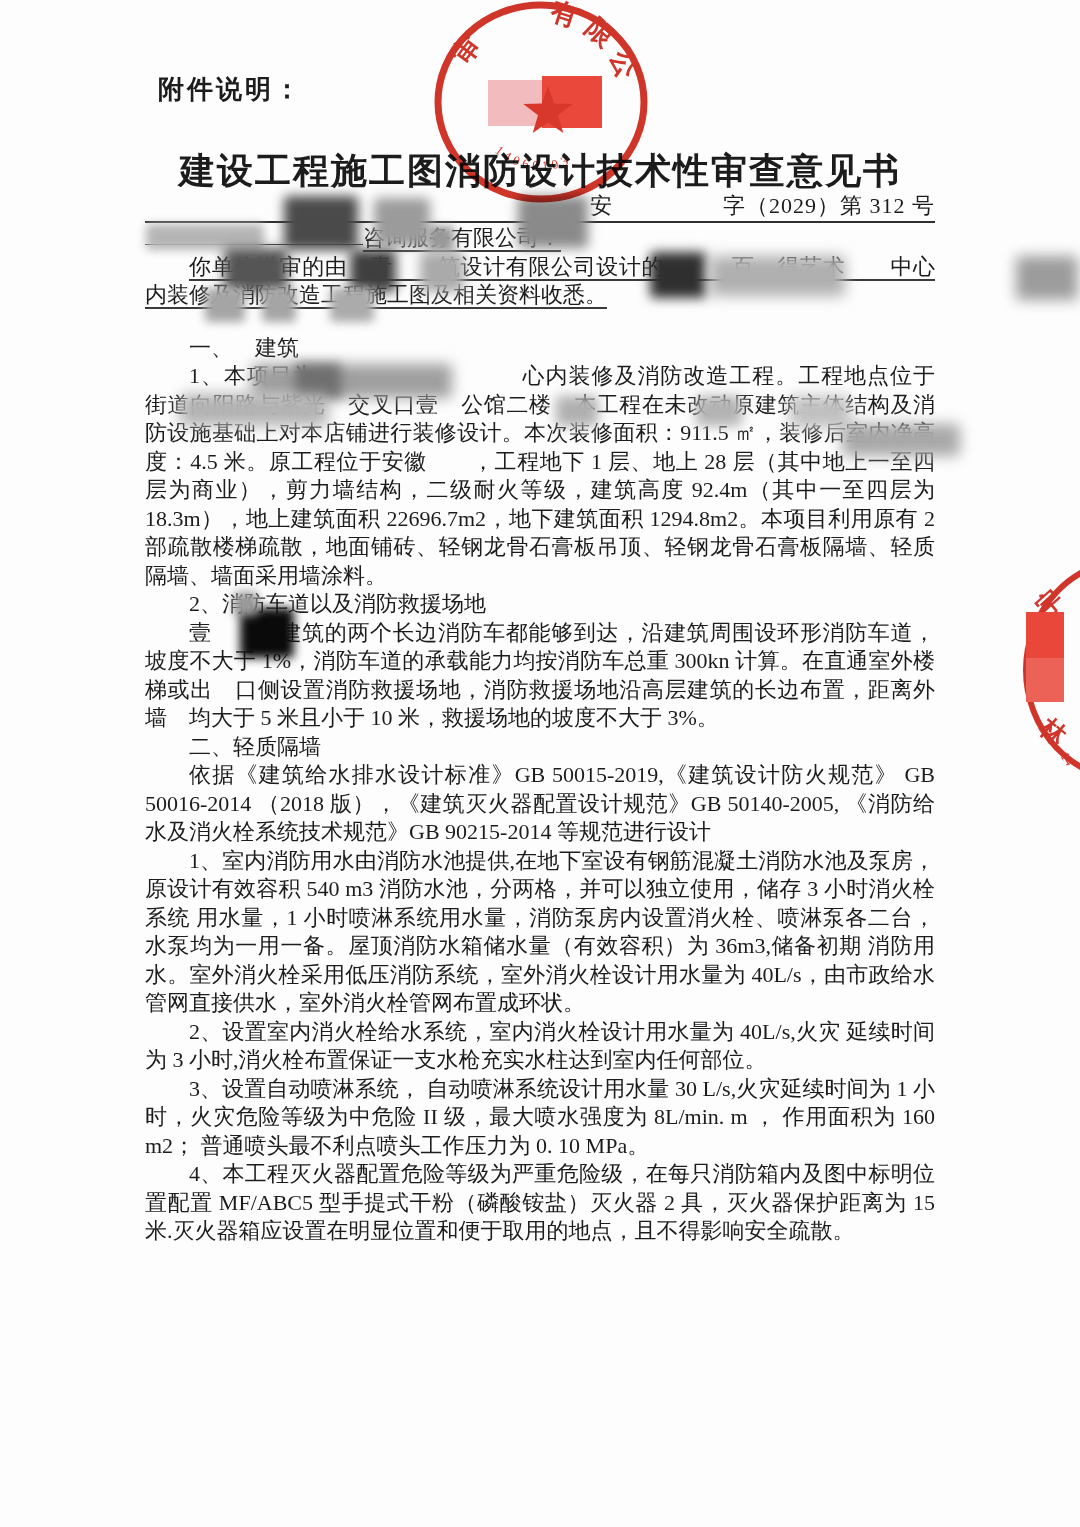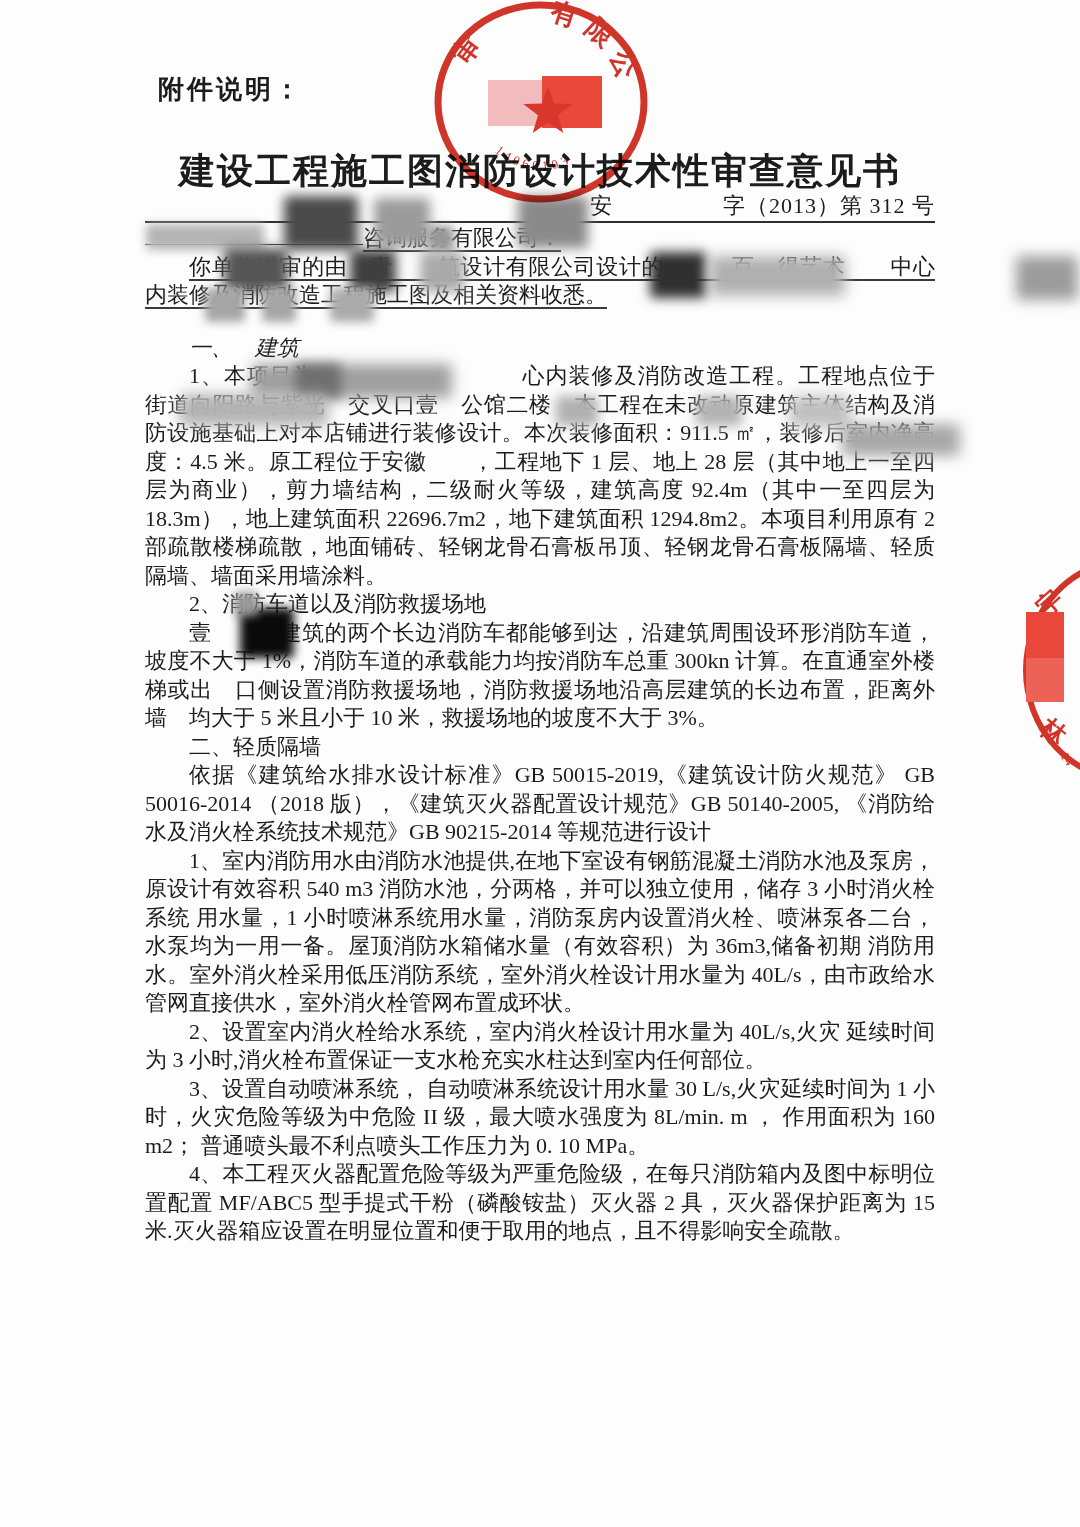--- a/index.html
+++ b/index.html
@@ -33,39 +33,39 @@
   }
   .body-col{
     position:absolute;left:145px;top:224px;width:790px;
     font-size:22px;line-height:28.5px;text-align:justify;
   }
   .body-col p{margin:0;}
   .para{text-indent:2em;}
   .u{text-decoration:underline;text-underline-offset:5px;text-decoration-thickness:1.5px;text-decoration-color:#3a3a3a;}
   .addr-spacer{display:inline-block;width:218px;height:20px;border-bottom:1.5px solid #3a3a3a;}
   .sec-heading{text-indent:2em;}
-  .gap-top{margin-top:24px !important;font-style:italic;}
+  .gap-top{margin-top:24px !important;}
   
   .blob{position:absolute;z-index:5;border-radius:4px;filter:blur(6px);}
   
   .stamp{position:absolute;z-index:6;mix-blend-mode:multiply;opacity:.93;}
   .stamp-top{left:426px;top:0px;}
   .stamp-right{left:1002px;top:548px;}
 </style>
 </head>
 <body>
 
 <div class="page">
 
   <div class="attachment-label">附件说明：</div>
 
   <h1 class="doc-title">建设工程施工图消防设计技术性审查意见书</h1>
 
   <div class="docnum-row">
-    <span class="docnum-prefix">安</span><span>字（2013）第 312 号</span>
+    <span class="docnum-prefix">安</span><span>字（2029）第 312 号</span>
   </div>
 
   <div class="head-rule"></div>
 
   <div class="body-col">
     <p><span class="addr-spacer"></span><span class="u">咨询服务有限公司：</span></p>
     <p class="para"><span class="u">你单位送审的由　青　　筑设计有限公司设计的　　　百　得艺术　　中心内装修及消防改造工程施工图及相关资料收悉。</span></p>
 
     <p class="sec-heading gap-top">一、　建筑</p>
     <p class="para">1、本项目为　　　　　　　　　心内装修及消防改造工程。工程地点位于　　　　　街道向阳路与紫光　交叉口壹　公馆二楼　本工程在未改动原建筑主体结构及消防设施基础上对本店铺进行装修设计。本次装修面积：911.5 ㎡，装修后室内净高度：4.5 米。原工程位于安徽　　，工程地下 1 层、地上 28 层（其中地上一至四层为商业），剪力墙结构，二级耐火等级，建筑高度 92.4m（其中一至四层为 18.3m），地上建筑面积 22696.7m2，地下建筑面积 1294.8m2。本项目利用原有 2 部疏散楼梯疏散，地面铺砖、轻钢龙骨石膏板吊顶、轻钢龙骨石膏板隔墙、轻质隔墙、墙面采用墙涂料。</p>

